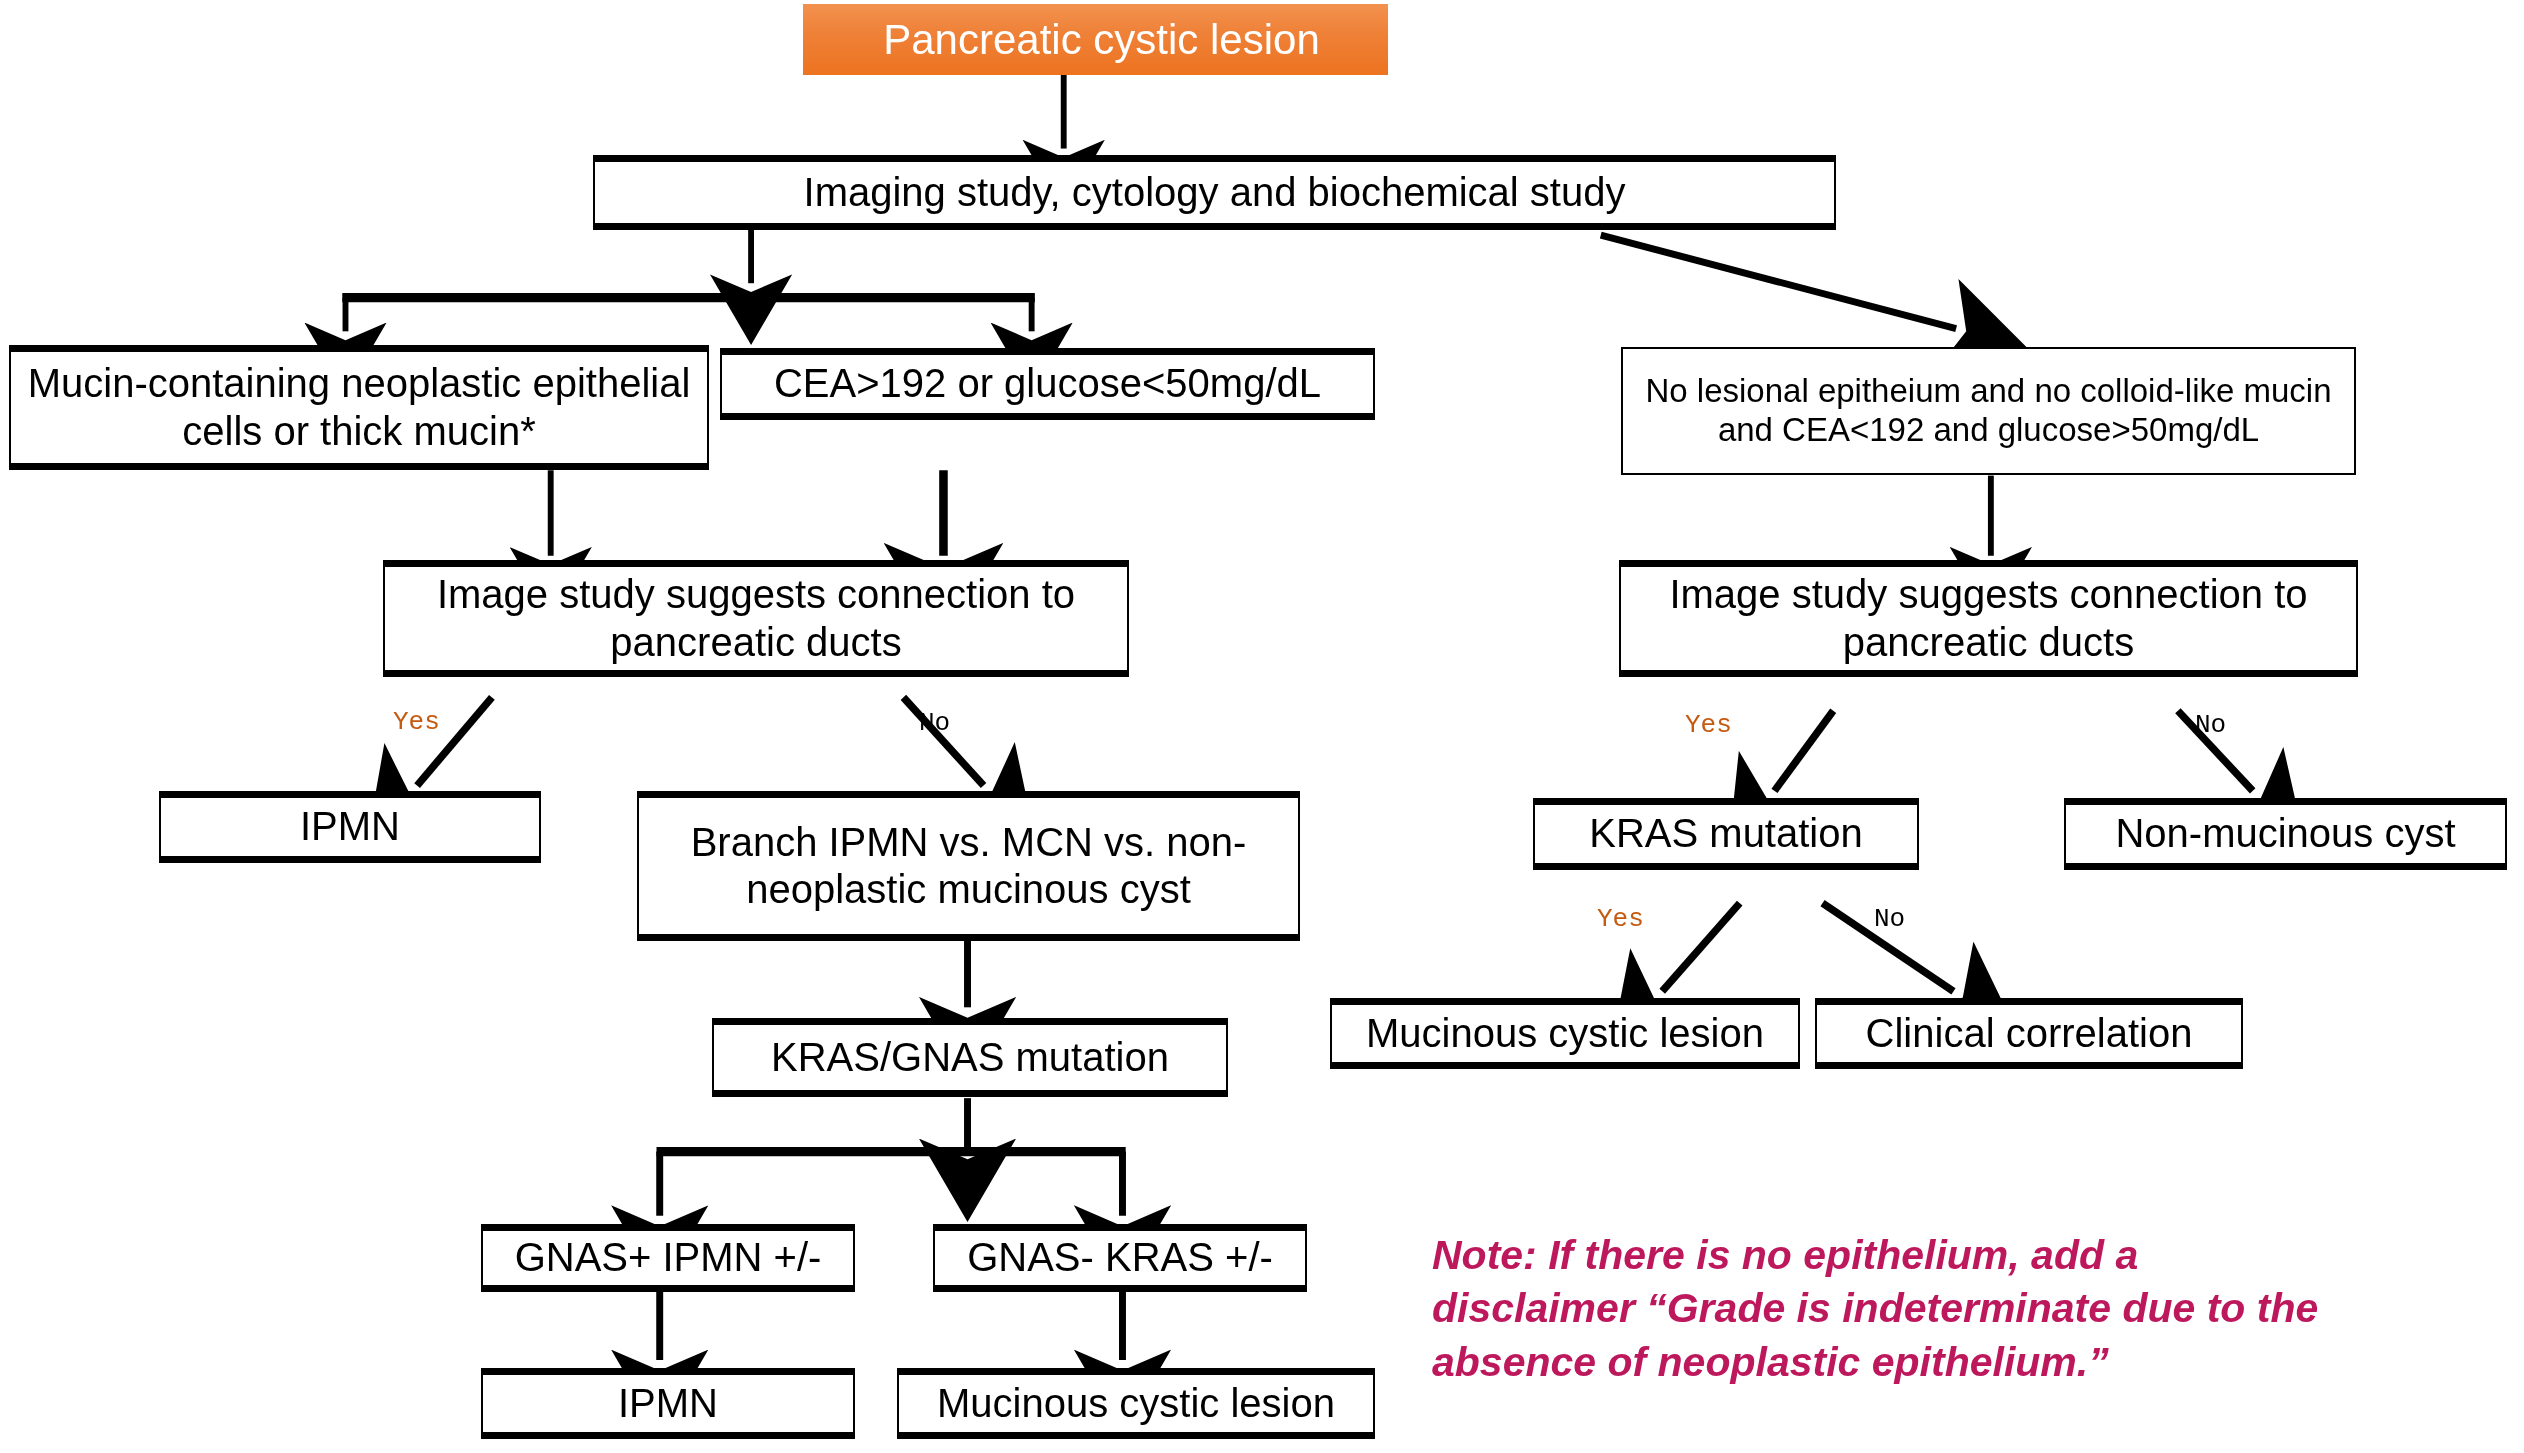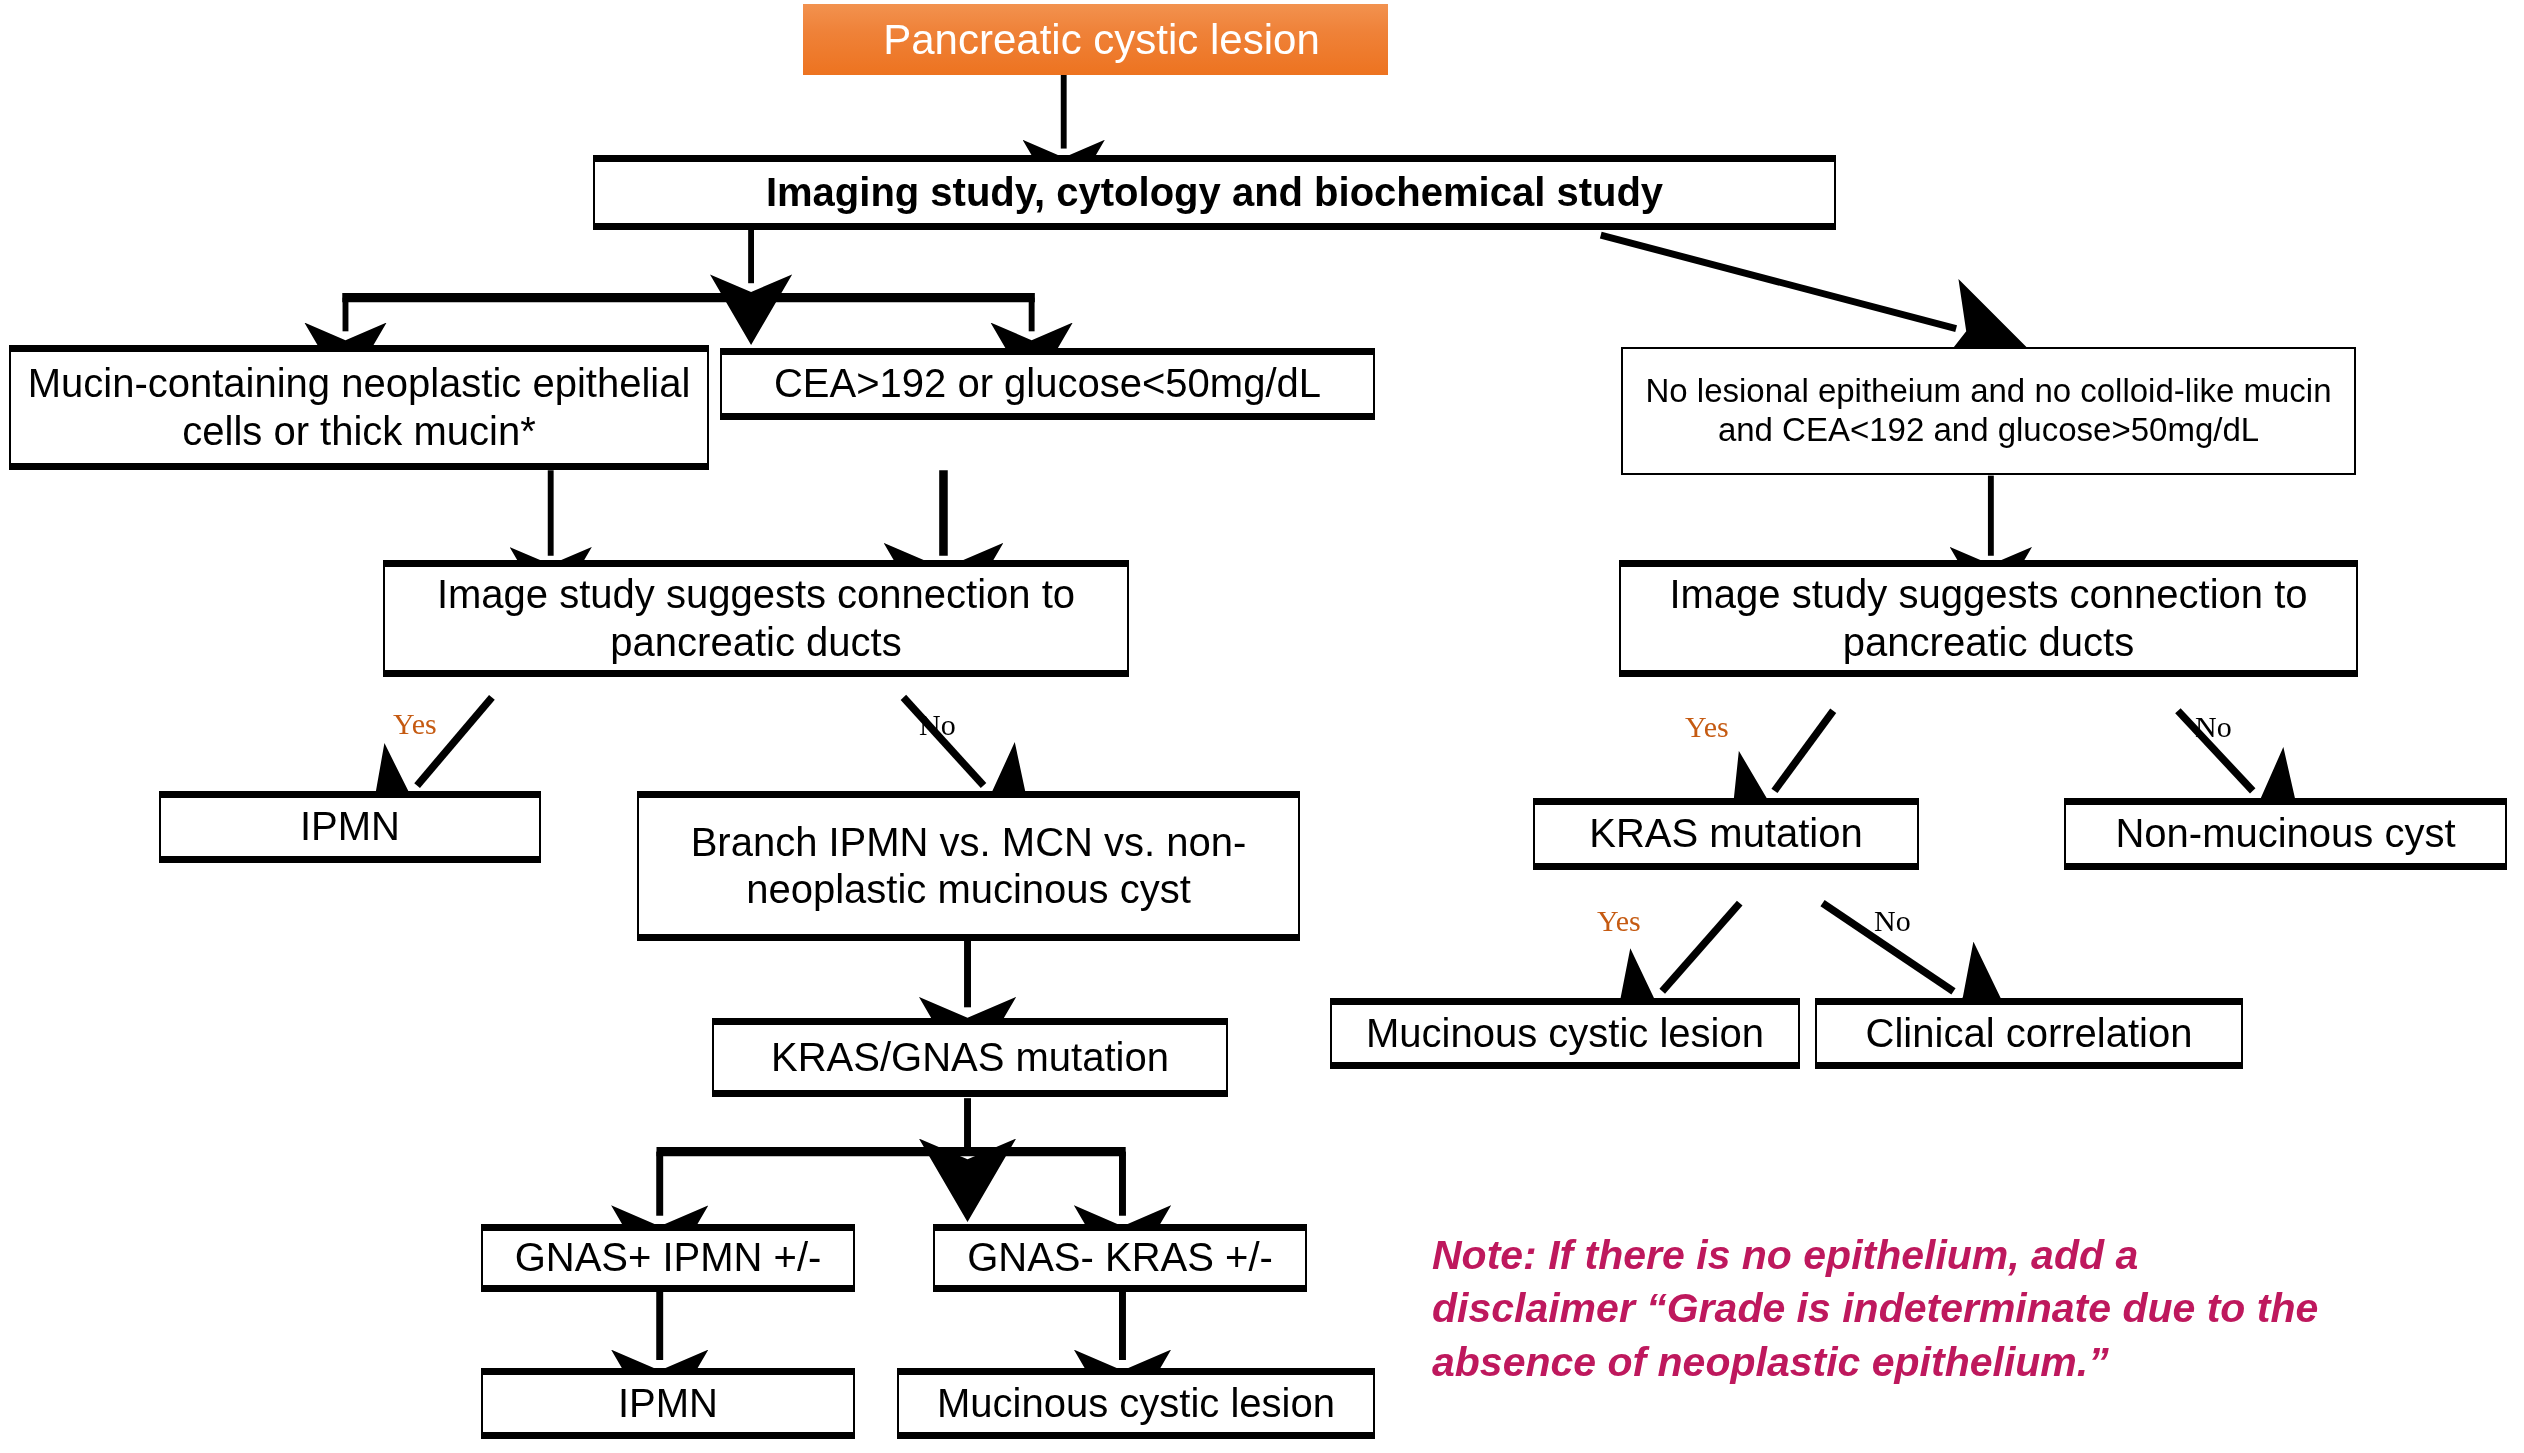--- a/index.html
+++ b/index.html
@@ -54,22 +54,22 @@
     justify-content: center;
     text-align: center;
     color: #ffffff;
     font-size: 42px;
     font-family: "Liberation Sans", sans-serif;
     z-index: 3;
     padding-left: 12px;
   }
   .edge-label {
     position: absolute;
-    font-family: Liberation Serif, serif;
-    font-size: 30px;
+    font-family: Liberation Mono, monospace;
+    font-size: 26px;
     color: #000000;
     white-space: nowrap;
     z-index: 4;
   }
   .edge-label.yes { color: #c55a11; }
   .note {
     position: absolute;
     font-family: "Liberation Sans", sans-serif;
     font-style: italic;
     font-weight: bold;
@@ -129,21 +129,21 @@
 
     <line x1="3255" y1="1690" x2="3110" y2="1855" stroke="#000000" stroke-width="14" marker-end="url(#arrow)"></line>
 
     <line x1="3410" y1="1690" x2="3655" y2="1855" stroke="#000000" stroke-width="14" marker-end="url(#arrow)"></line>
   </svg>
 
   <div class="node-title" style="left:803px; top:4.3px; width:585px; height:71px;">
     <span>Pancreatic cystic lesion</span>
   </div>
 
-  <div class="node thick-tb" style="left:593px; top:155px; width:1243px; height:75px;font-weight:bold;">
+  <div class="node thick-tb" style="left:593px; top:155px; width:1243px; height:75px;">
     <span>Imaging study, cytology and biochemical study</span>
   </div>
 
   <div class="node thick-tb" style="left:9px; top:345px; width:700px; height:125px;">
     <span>Mucin-containing neoplastic epithelial cells or thick mucin*</span>
   </div>
 
   <div class="node thick-tb" style="left:720px; top:348px; width:655px; height:72px;">
     <span>CEA&gt;192 or glucose&lt;50mg/dL</span>
   </div>

